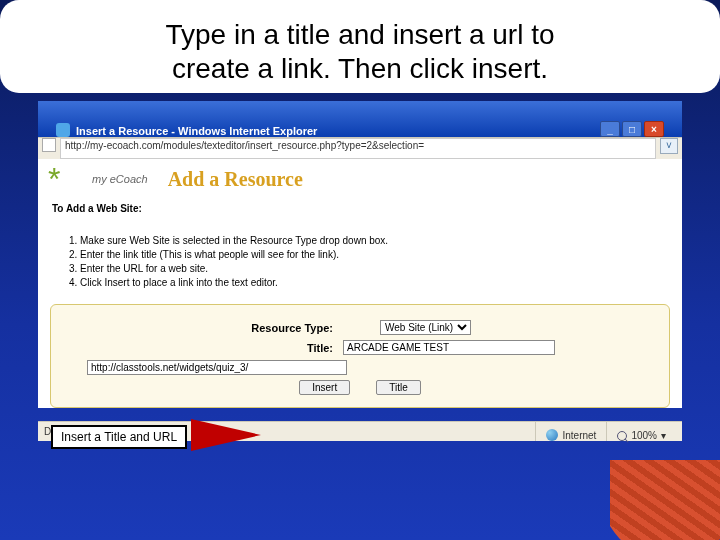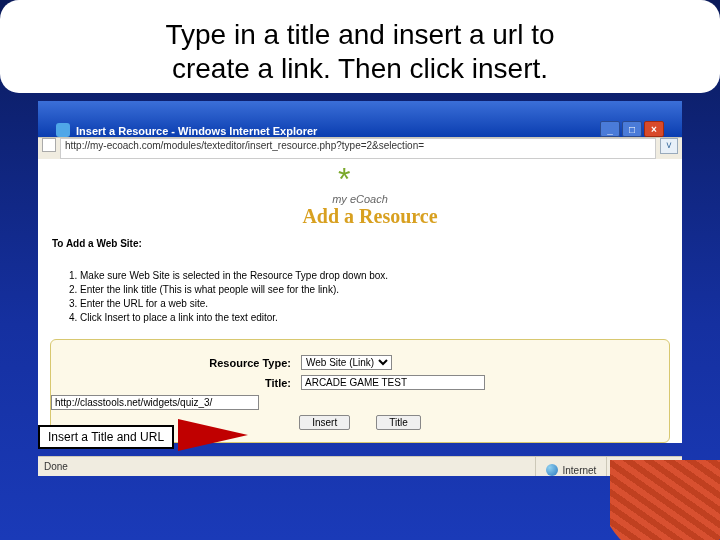--- a/index.html
+++ b/index.html
@@ -64,21 +64,21 @@
   }
   .addrbar .go {
     width: 18px; height: 16px; background: #e8f0f8; border: 1px solid #9ab;
     margin-left: 4px; color: #369; text-align: center; line-height: 14px;
   }
   .content {
     background: #fff;
     padding: 0;
   }
   .header-row {
-    display: flex; align-items: center; padding: 6px 10px; flex-direction: column;
+    display: flex; align-items: center; padding: 6px 10px;
   }
   .logo {
     width: 36px; height: 28px; position: relative; margin-right: 8px;
   }
   .logo::before {
     content: "*"; font-size: 32px; color: #7aa82a; position: absolute;
     left: 0; top: -4px;
   }
   .logo-text { font-size: 11px; font-style: italic; color: #666; }
   .add-res {
@@ -102,31 +102,31 @@
     margin: 4px 12px 10px;
     border: 1px solid #d8c870;
     border-radius: 6px;
     background: #fdf9e8;
     padding: 10px 0 12px;
   }
   .form-row {
     display: flex; align-items: center; margin: 5px 0;
   }
   .form-label {
-    width: 250px; text-align: right; padding-right: 10px;
+    width: 292px; text-align: right; padding-right: 10px;
     font-family: Verdana, sans-serif; font-size: 11px; font-weight: bold;
     color: #000;
   }
   .form-input {
     font-family: Verdana, sans-serif; font-size: 10px;
     border: 1px solid #888; padding: 1px 3px; background: #fff;
   }
   .form-select {
     font-family: Verdana, sans-serif; font-size: 10px;
-    border: 1px solid #888; background: #fff;
+    border: 1px solid #888; background: #fff; margin-left: 37px;
   }
   .btn-row {
     display: flex; justify-content: center; gap: 26px; margin-top: 4px;
   }
   .btn {
     font-family: Verdana, sans-serif; font-size: 10px;
     border: 1px solid #888; background: #f0f0f0; padding: 1px 12px;
     border-radius: 2px;
   }
   .statusbar {
@@ -149,21 +149,21 @@
   .zoom-icon {
     width: 10px; height: 10px; border: 1px solid #557; border-radius: 50%;
     display: inline-block; position: relative;
   }
   .zoom-icon::after {
     content: ""; position: absolute; width: 5px; height: 1px; background: #557;
     transform: rotate(45deg); bottom: -1px; right: -3px;
   }
   .callout {
     position: absolute;
-    left: 0px; top: 324px;
+    left: 13px; top: 324px;
     z-index: 10;
   }
   .callout-box {
     background: #fff; border: 2px solid #000;
     padding: 3px 8px; font-size: 12px; font-family: Arial, sans-serif;
     display: inline-block;
   }
   .callout-arrow {
     position: absolute; left: 140px; top: -6px;
     width: 0; height: 0;
@@ -232,24 +232,24 @@
 
     <div class="form-panel">
       <div class="form-row">
         <div class="form-label">Resource Type:</div>
         <select class="form-select">
           <option>Web Site (Link)</option>
         </select>
       </div>
       <div class="form-row">
         <div class="form-label">Title:</div>
-        <input class="form-input" style="width: 184px;" value="ARCADE GAME TEST">
+        <input class="form-input" style="width: 212px;" value="ARCADE GAME TEST">
       </div>
       <div class="form-row">
-        <input class="form-input" style="width: 208px;" value="http://classtools.net/widgets/quiz_3/">
+        <input class="form-input" style="width: 260px; margin-left: 36px;" value="http://classtools.net/widgets/quiz_3/">
       </div>
       <div class="btn-row">
         <button class="btn">Insert</button>
         <button class="btn">Title</button>
       </div>
     </div>
 
   </div>
 
   <div class="statusbar">

